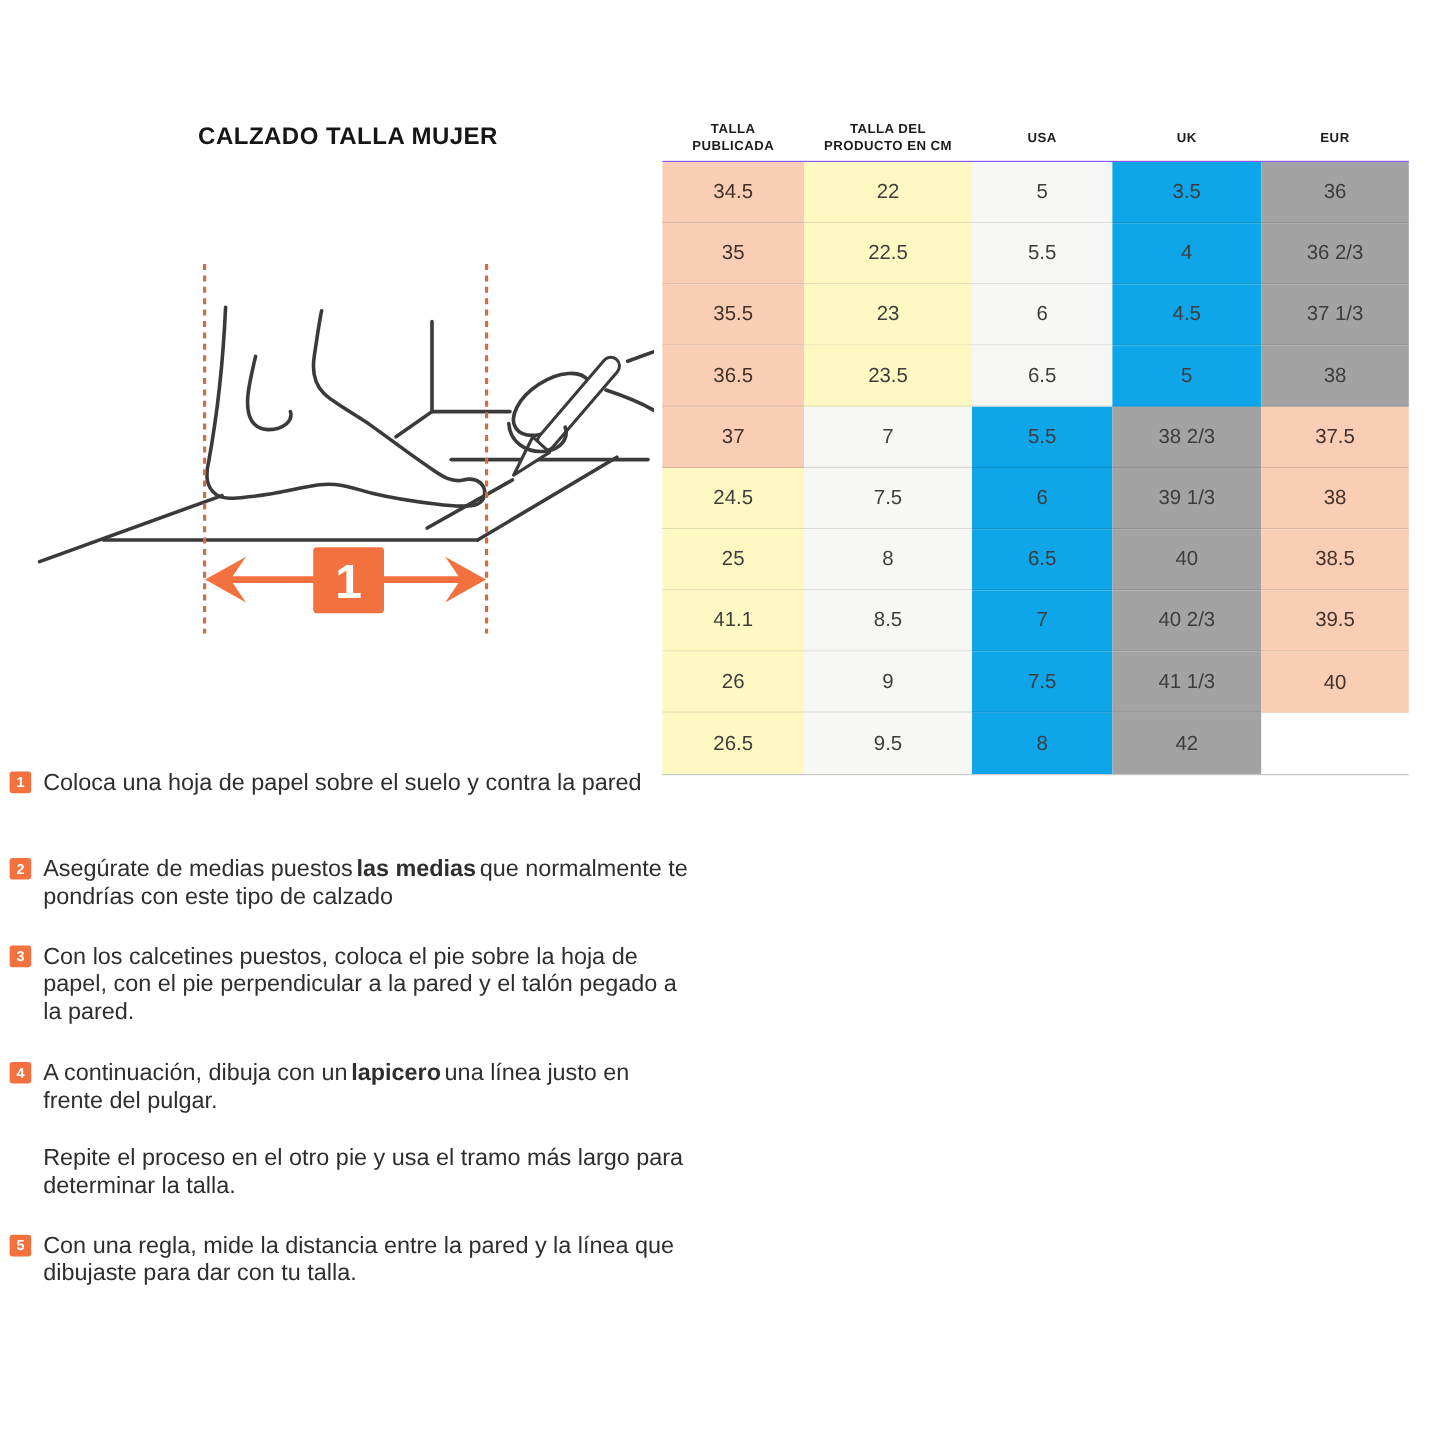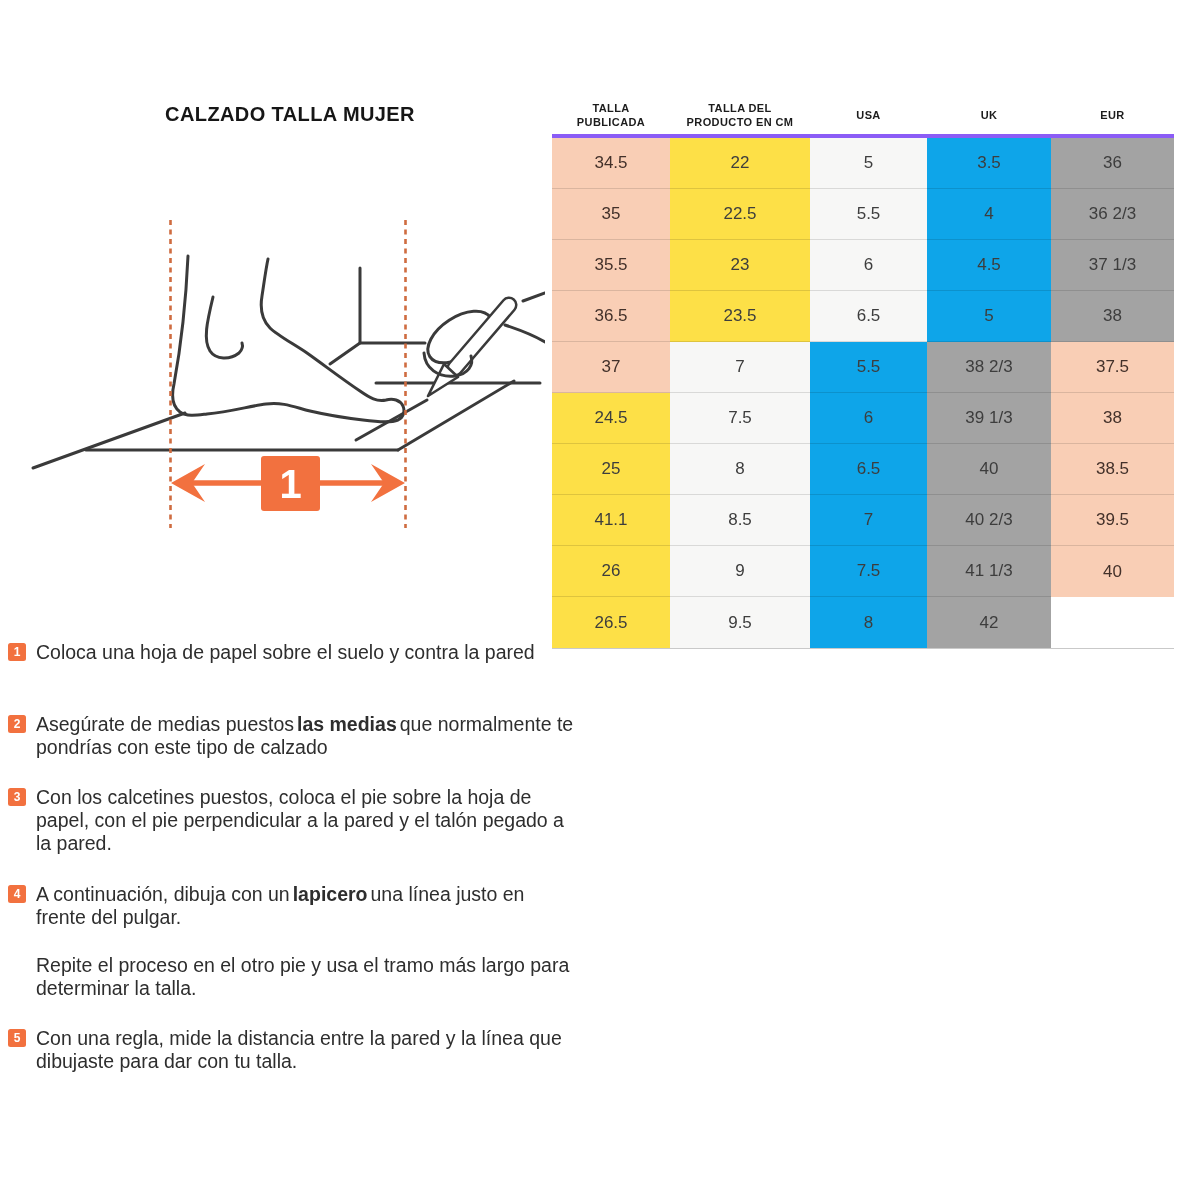--- a/index.html
+++ b/index.html
@@ -27,30 +27,30 @@
   .thead { height:38px; align-items:center; }
   .th {
     display:flex; justify-content:center; align-items:center;
     font-size:11px; font-weight:700; color:#1c1c1c;
     letter-spacing:0.4px; text-align:center; line-height:1.3;
   }
   .th.th0 .w { max-width:84px; }
   .th.th1 .w { max-width:116px; }
   .tbody {
     grid-auto-rows:51px;
-    border-top:4px solid #8b5cf6; border-bottom:1px solid #c9c9c9;
+    border-top:1px solid #8b5cf6; border-bottom:1px solid #c9c9c9;
   }
   .td {
     display:flex; align-items:center; justify-content:center;
     font-size:17px; color:#3d3d3d;
     border-bottom:1px solid rgba(0,0,0,0.12);
   }
   .tbody .td:nth-last-child(-n+5) { border-bottom:none; }
   .td.c0 { background:#f9ceb5; color:#43312a; }
-  .td.c1 { background:#fde047; }
+  .td.c1 { background:#fef9c3; }
   .td.c2 { background:#f7f7f6; }
   .td.c3 { background:#0ea5e9; }
   .td.c4 { background:#a3a3a3; }
 
   
   .instr {
     position:absolute; left:8px; width:590px;
     display:flex; gap:10px; align-items:flex-start; color:#2e2e2e;
   }
   .instr p { margin:0; font-size:19.5px; line-height:23px; max-width:540px; }

